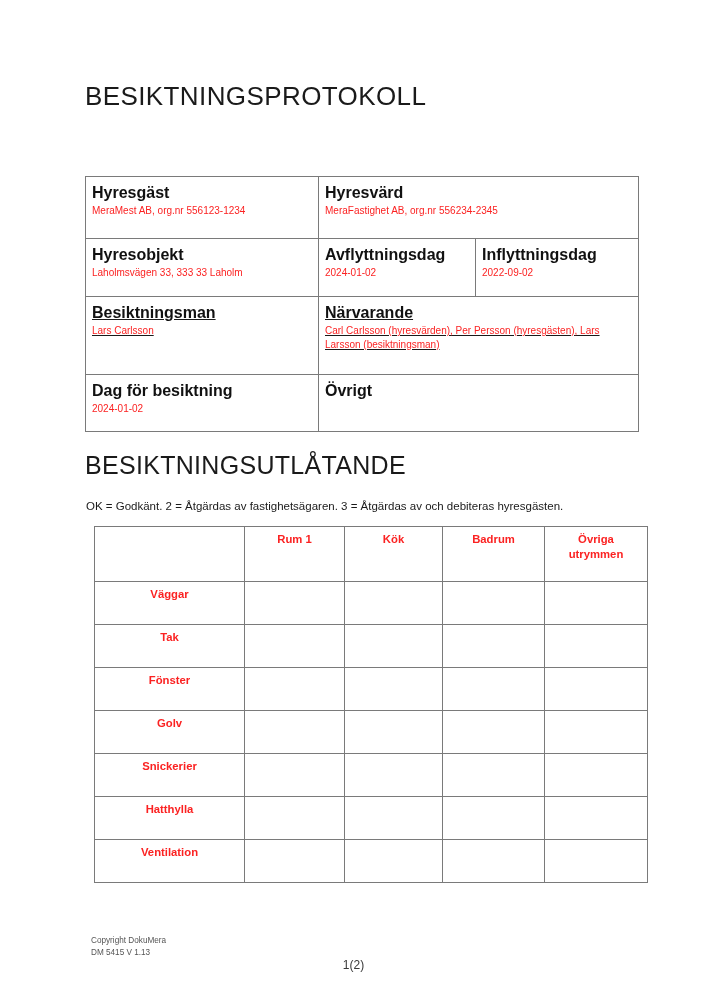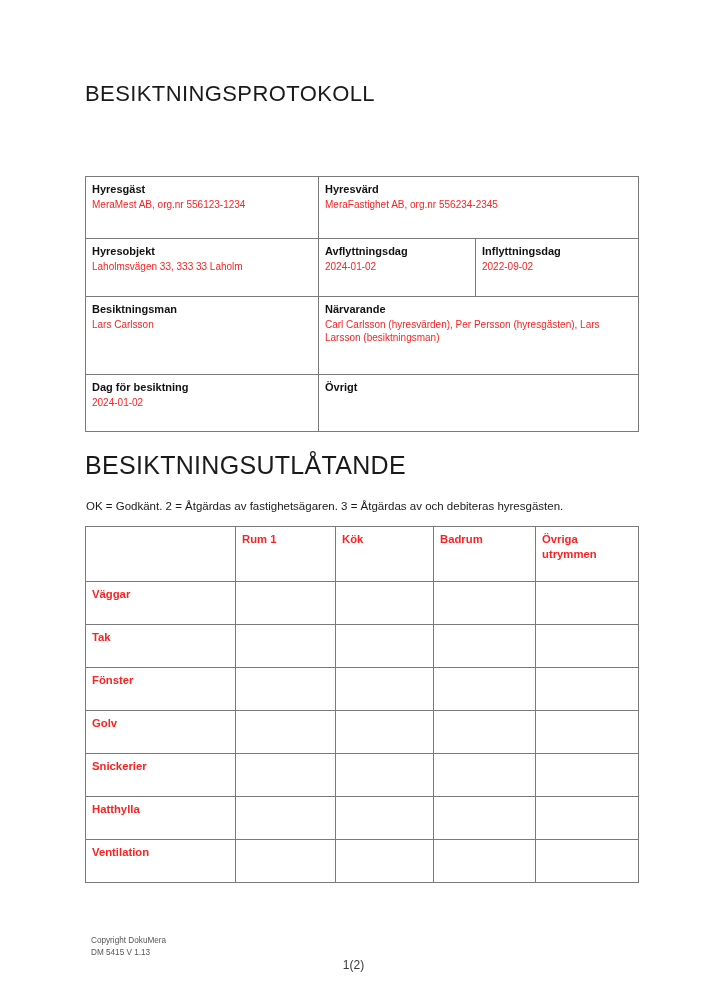--- a/index.html
+++ b/index.html
@@ -19,21 +19,21 @@
     position: absolute;
     inset: 0;
     background: #ffffff;
   }
 
   
   .doc-title {
     position: absolute;
     left: 85px;
     top: 81px;
-    font-size: 22px;
+    font-size: 26px;
     font-weight: 400;
     letter-spacing: 0.4px;
     color: #1a1a1a;
     white-space: nowrap;
   }
   .section-title {
     position: absolute;
     left: 85px;
     top: 451px;
     font-size: 25px;
@@ -58,21 +58,21 @@
     border-collapse: collapse;
     table-layout: fixed;
   }
   table.doc-table td {
     border: 1px solid #7a7a7a;
     vertical-align: top;
     padding: 5px 6px 4px 6px;
   }
   .lbl {
     display: block;
-    font-size: 11px;
+    font-size: 16px;
     font-weight: bold;
     color: #111111;
     line-height: 1.32;
   }
   .val {
     display: block;
     font-size: 10px;
     font-weight: 400;
     color: #fb2222;
     line-height: 1.34;
@@ -80,28 +80,29 @@
   }
 
   
   #info-table {
     left: 85px;
     top: 176px;
     width: 553px;
   }
   #info-table tr.r1 td { height: 52px; }
   #info-table tr.r2 td { height: 48px; }
-  #info-table tr.r3 td { height: 68px; }
+  #info-table tr.r3 td { height: 68px; text-decoration: underline; }
   #info-table tr.r4 td { height: 47px; }
 
   
   #grid-table {
-    left: 85px;
+    left: 94px;
     top: 526px;
     width: 553px;
+    text-align: center;
   }
   #grid-table td { height: 33px; }
   #grid-table tr.head td { height: 45px; }
   .colhead {
     display: block;
     font-size: 11.3px;
     font-weight: bold;
     color: #fb2222;
     line-height: 1.3;
   }

